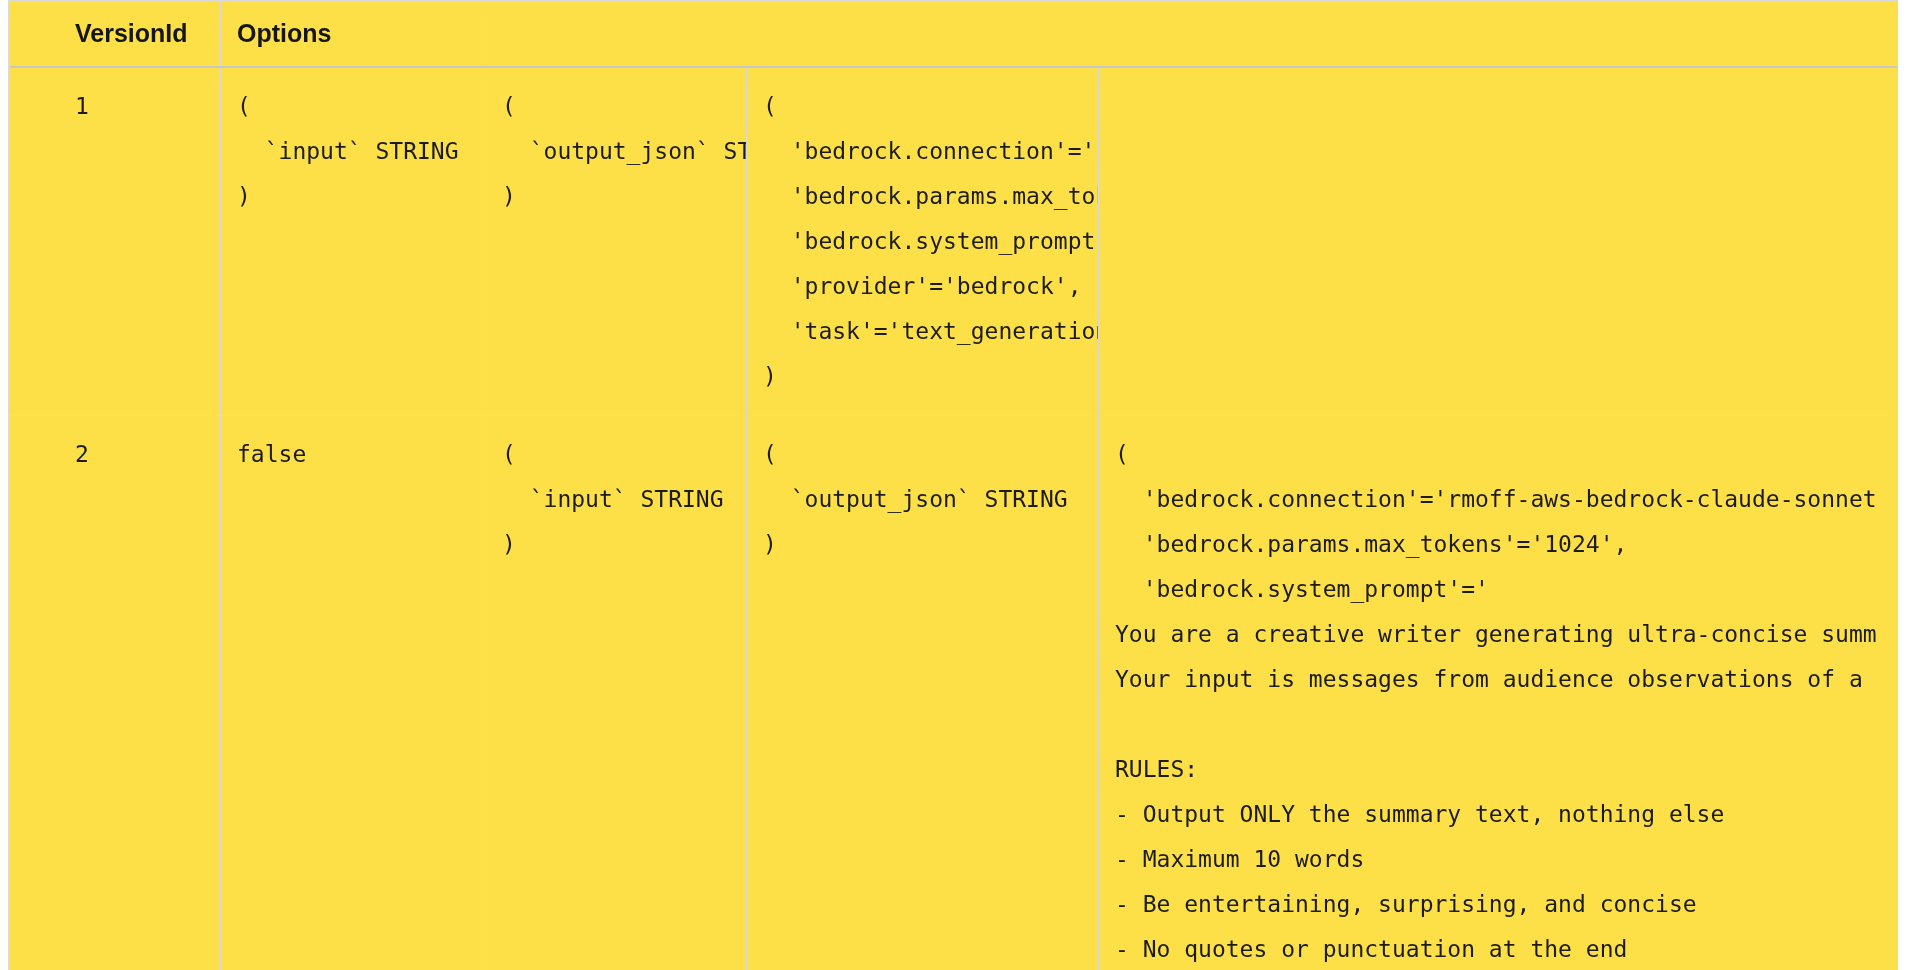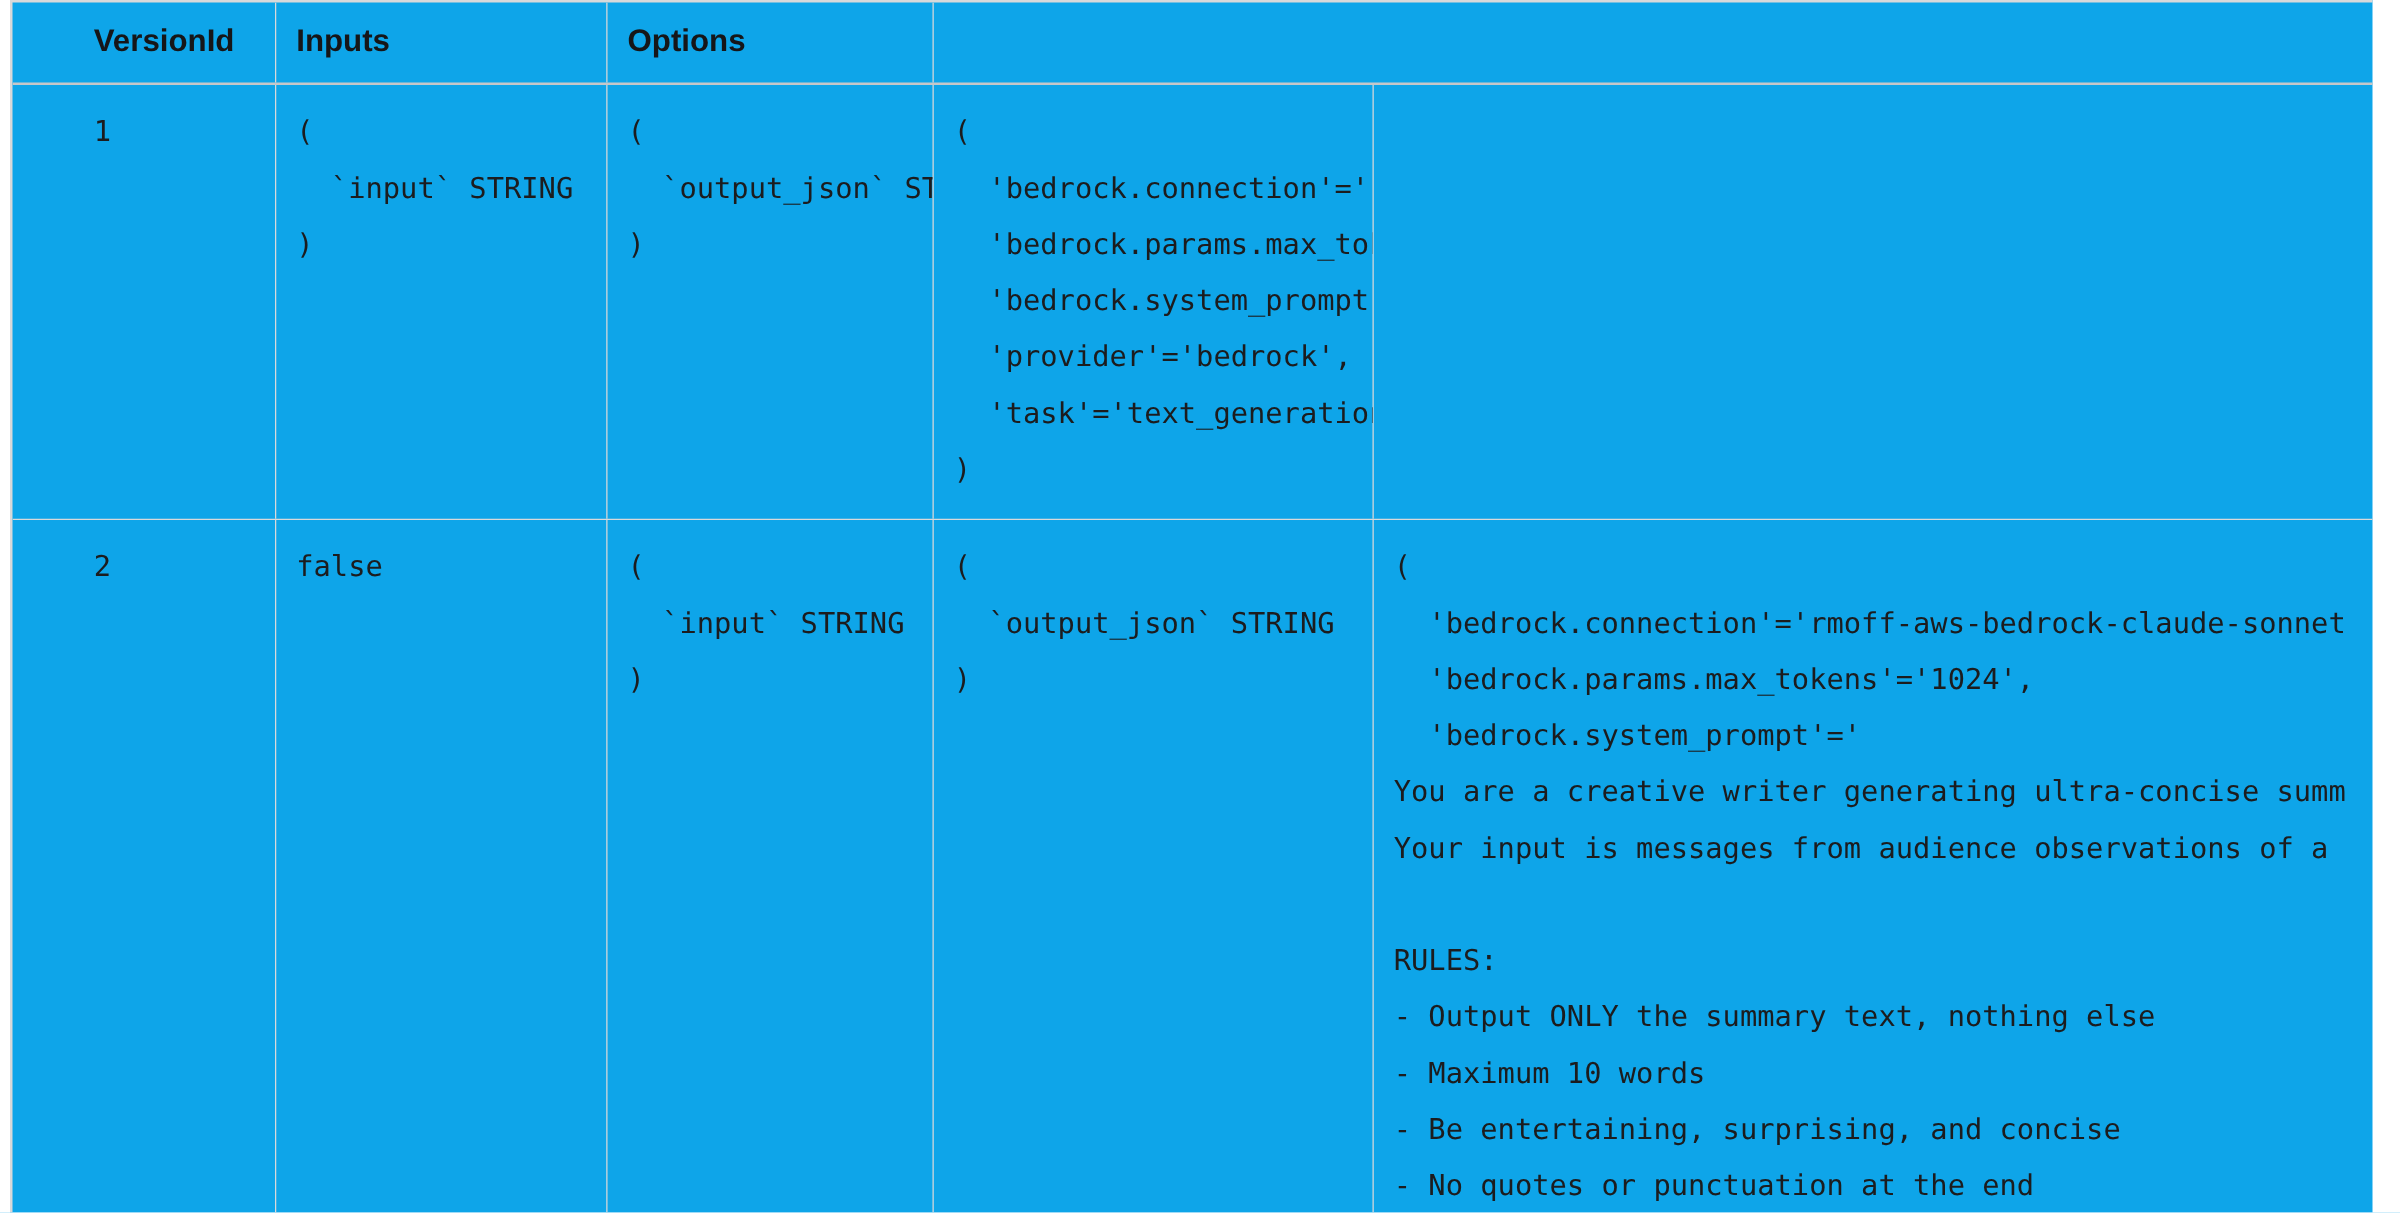--- a/index.html
+++ b/index.html
@@ -21,21 +21,21 @@
   .table-clip {
     position: absolute;
     left: 8px;
     top: 0;
     width: 1890px;
     height: 970px;
     overflow: hidden;
     box-sizing: border-box;
     border-left: 2px solid #d9d9da;
     border-top: 2px solid #d9d9da;
-    background: #0ea5e9;
+    background: #fde047;
   }
   .thead, .tr {
     display: grid;
     grid-template-columns: 211px 265px 261px 352px 1400px;
     width: 2489px;
   }
   .thead {
     height: 64px;
     border-bottom: 2px solid #c7c7c9;
   }
@@ -78,21 +78,20 @@
   }
 </style>
 </head>
 <body>
 
 <div class="page">
   <div class="table-clip">
 
     <div class="thead">
       <div class="th c1">VersionId</div>
-      <div class="th c3">Inputs</div>
       <div class="th c5">Options</div>
     </div>
 
     <div class="tr row1">
       <div class="td c1">
           <pre>1</pre>
         </div>
       <div class="td c3">
           <pre>(
   `input` STRING

